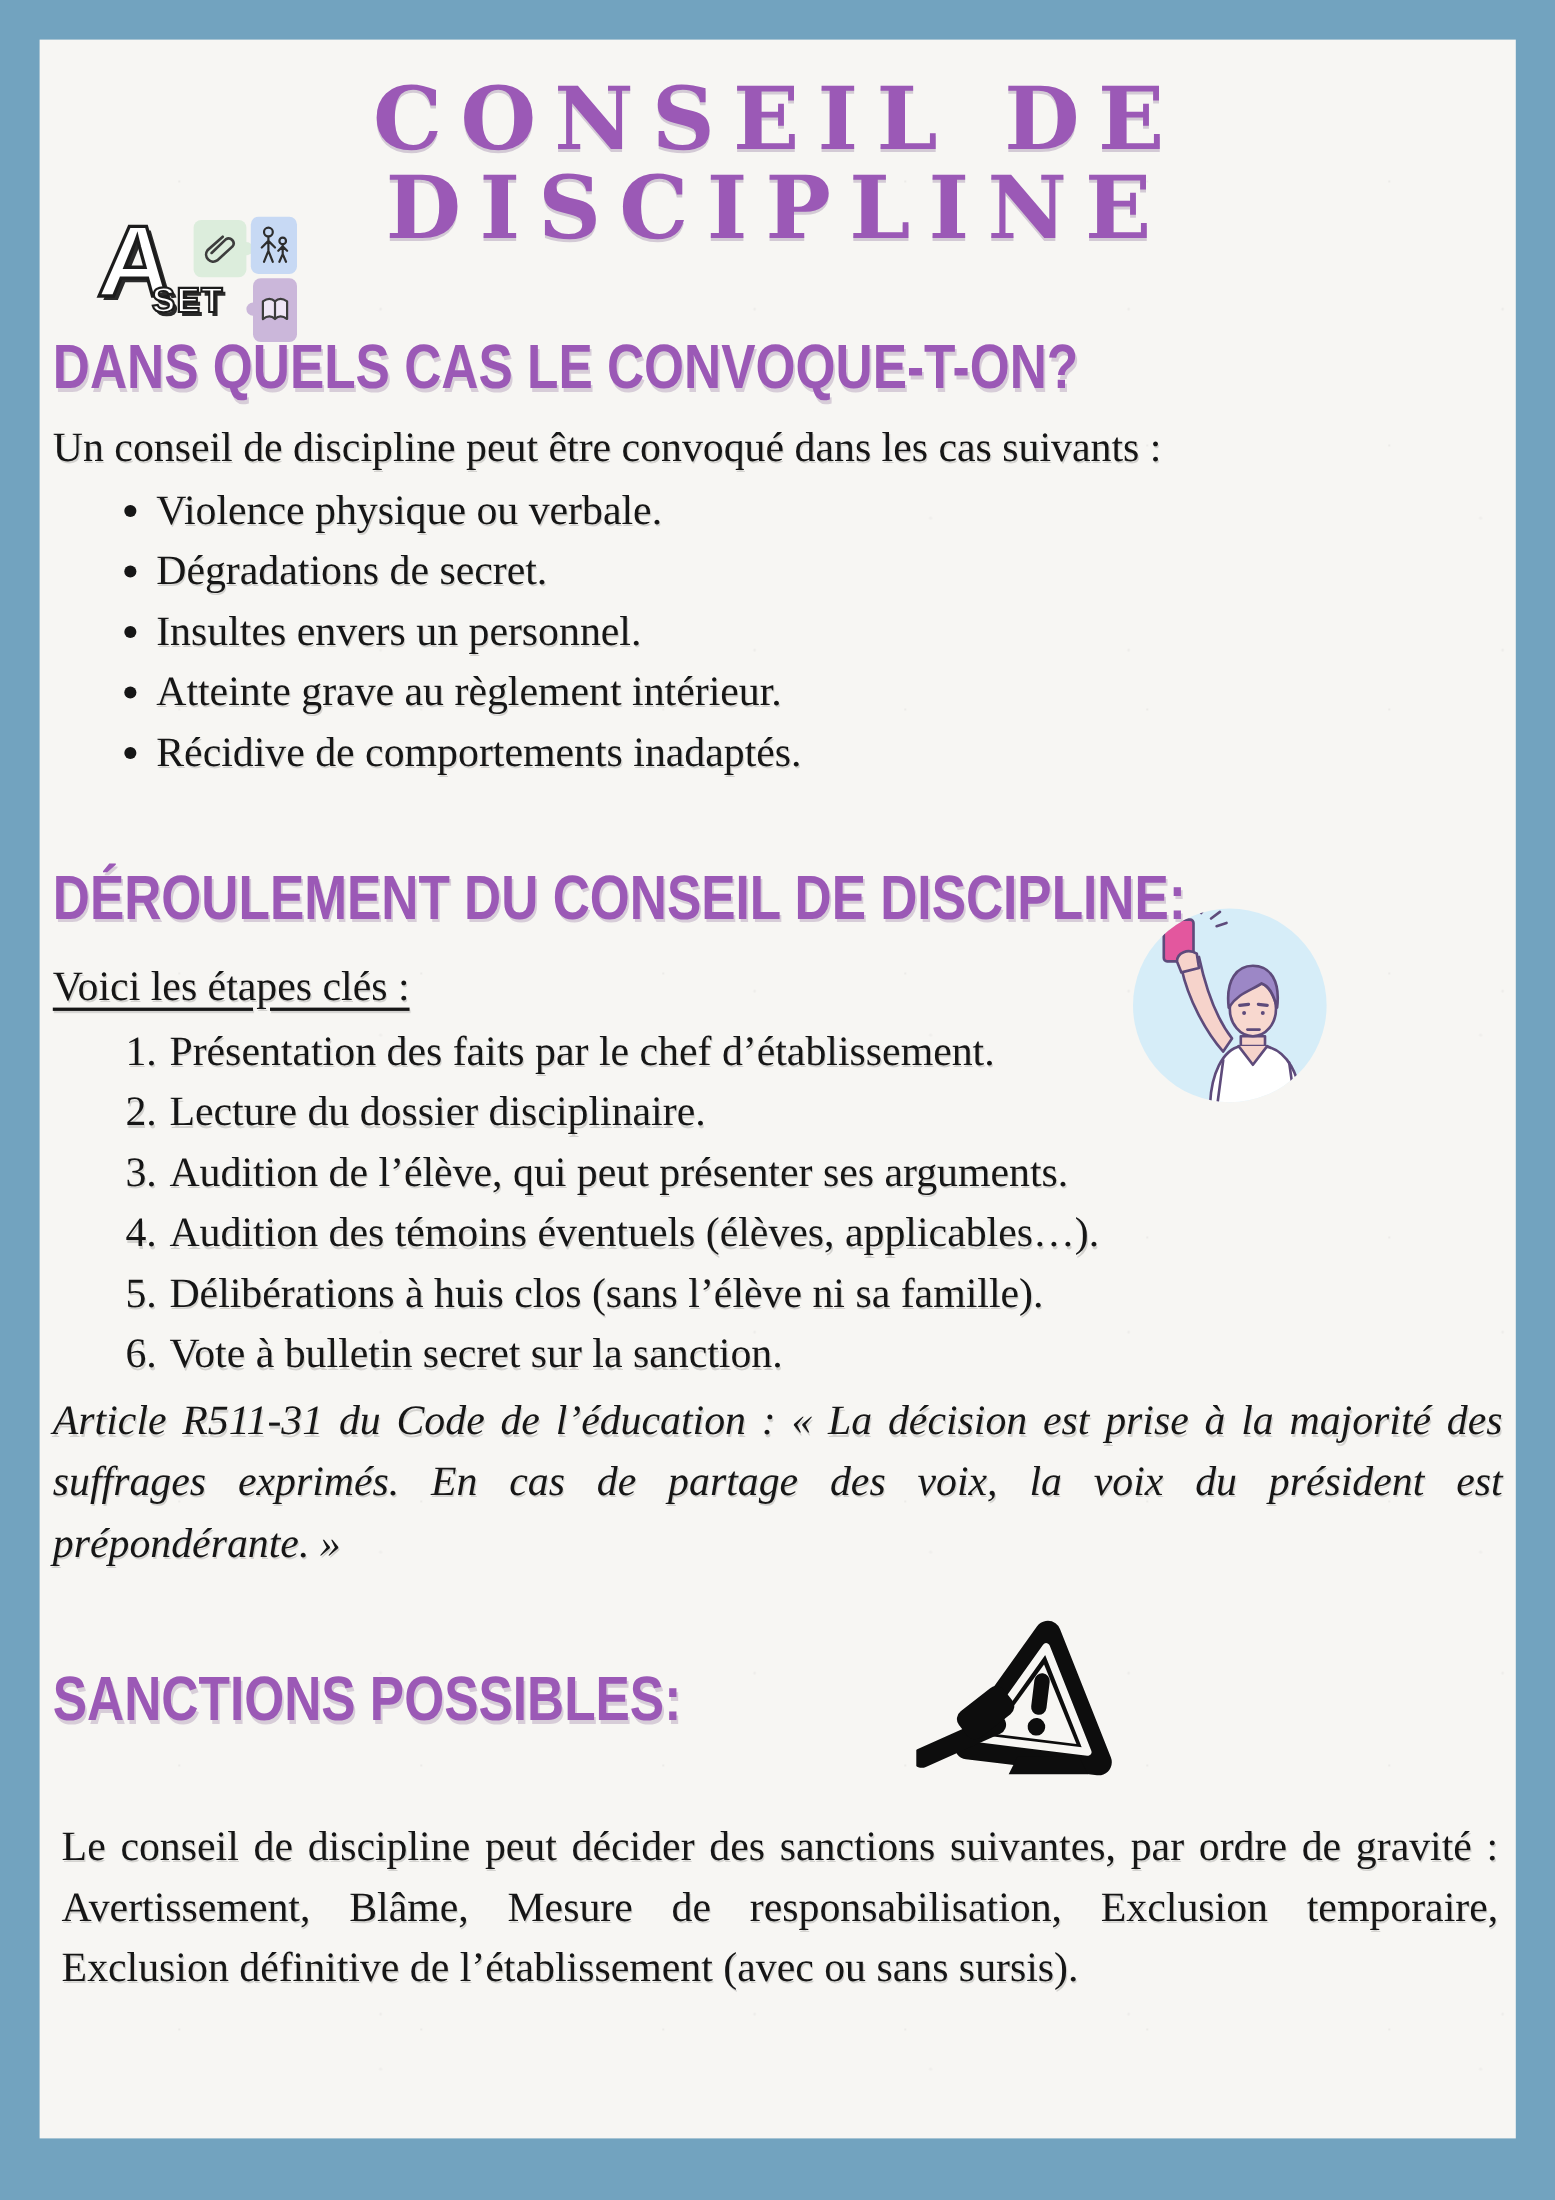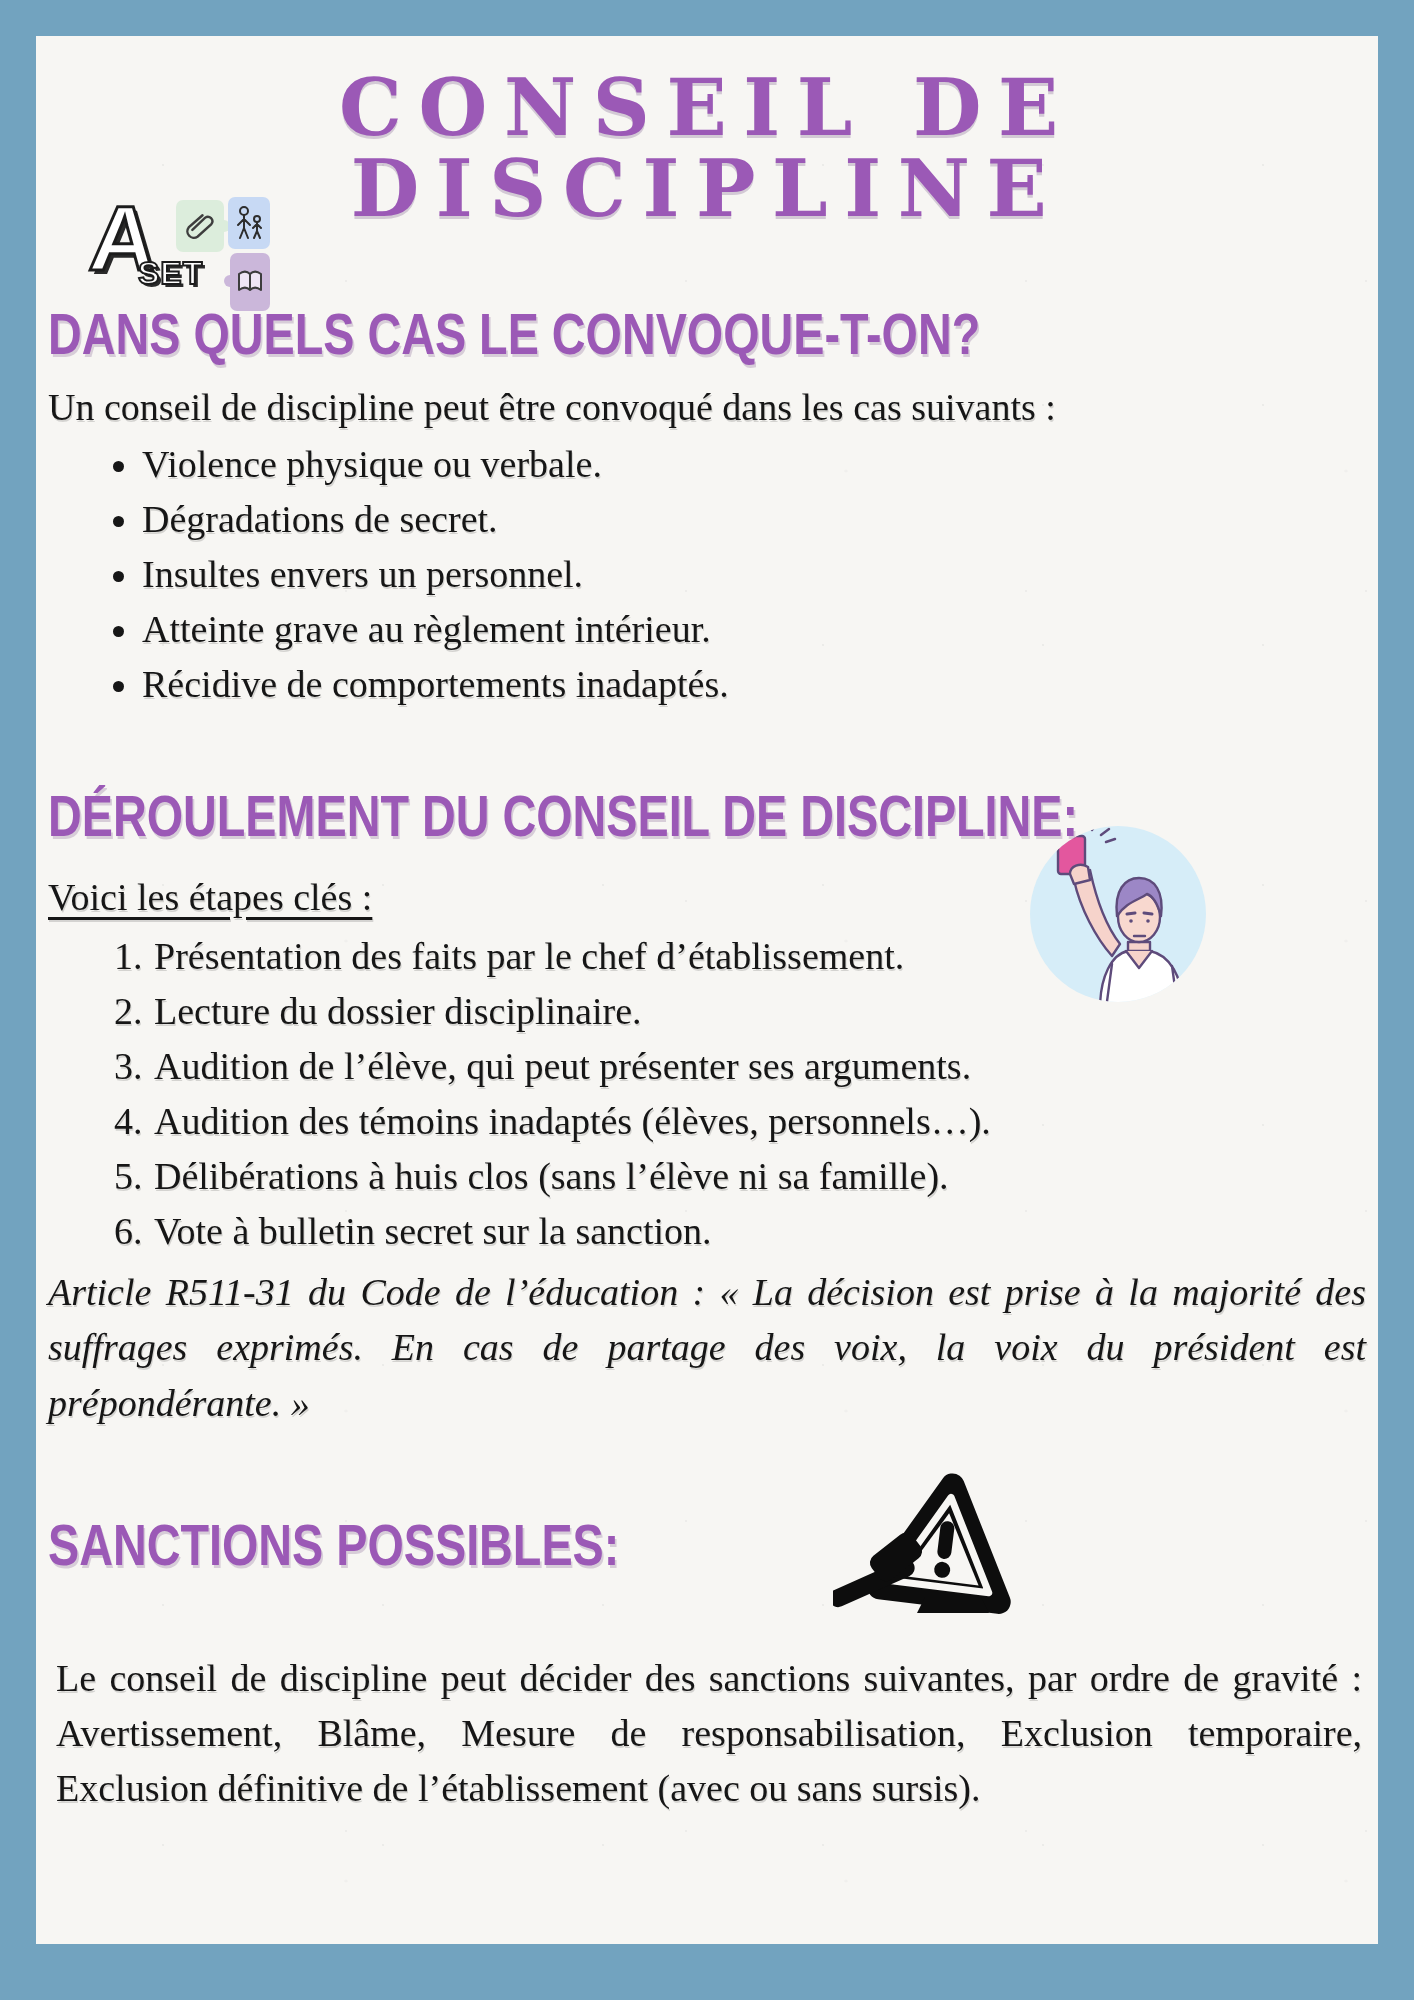--- a/index.html
+++ b/index.html
@@ -187,21 +187,21 @@
     </section>
 
     <section class="sec-process">
       <h2><span class="condense">DÉROULEMENT DU CONSEIL DE DISCIPLINE:</span></h2>
       <p class="bodytext steps-sub">Voici les étapes clés :</p>
       <ol class="bodytext steps-list">
 
       <li>Présentation des faits par le chef d’établissement.</li>
           <li>Lecture du dossier disciplinaire.</li>
           <li>Audition de l’élève, qui peut présenter ses arguments.</li>
-          <li>Audition des témoins inadaptés (élèves, personnels…).</li>
+          <li>Audition des témoins éventuels (élèves, applicables…).</li>
           <li>Délibérations à huis clos (sans l’élève ni sa famille).</li>
           <li>Vote à bulletin secret sur la sanction.</li>
         </ol>
       <p class="bodytext quote">Article R511-31 du Code de l’éducation : « La décision est prise à la majorité des suffrages exprimés. En cas de partage des voix, la voix du président est prépondérante. »</p>
     </section>
 
     <section class="sec-sanctions">
       <div class="head-row">
         <h2><span class="condense">SANCTIONS POSSIBLES:</span></h2>
         <span class="warn-icon">

